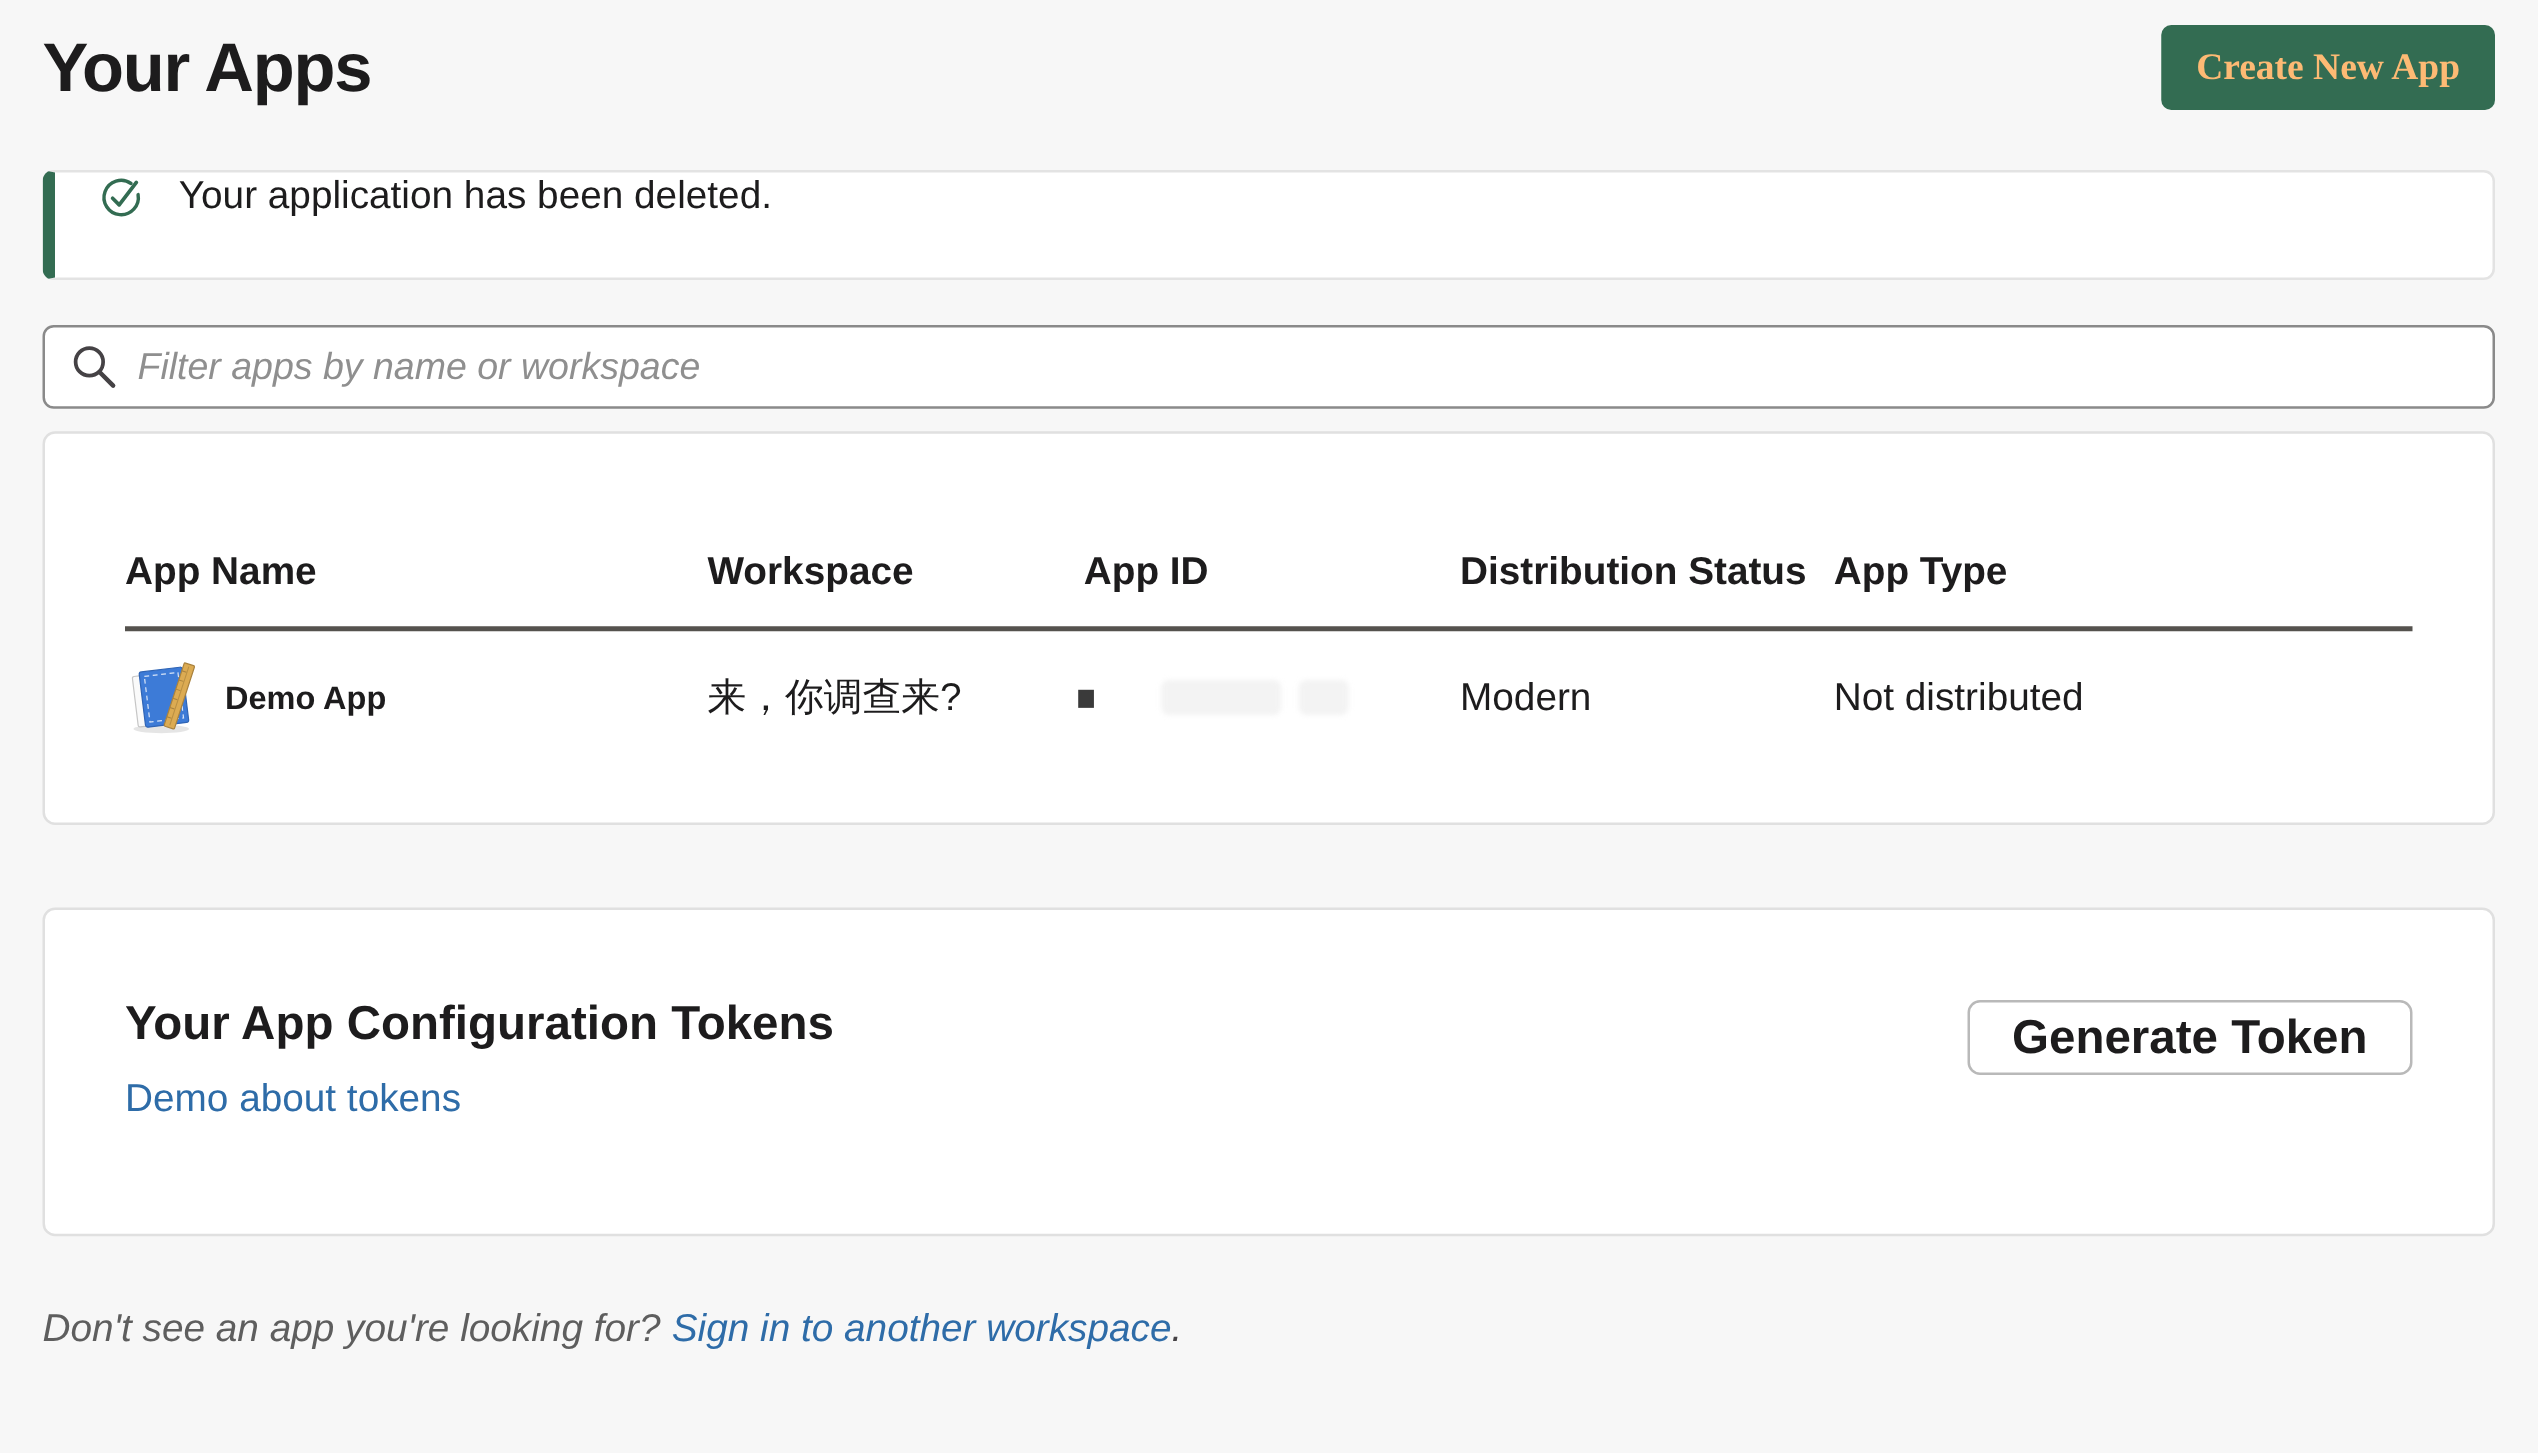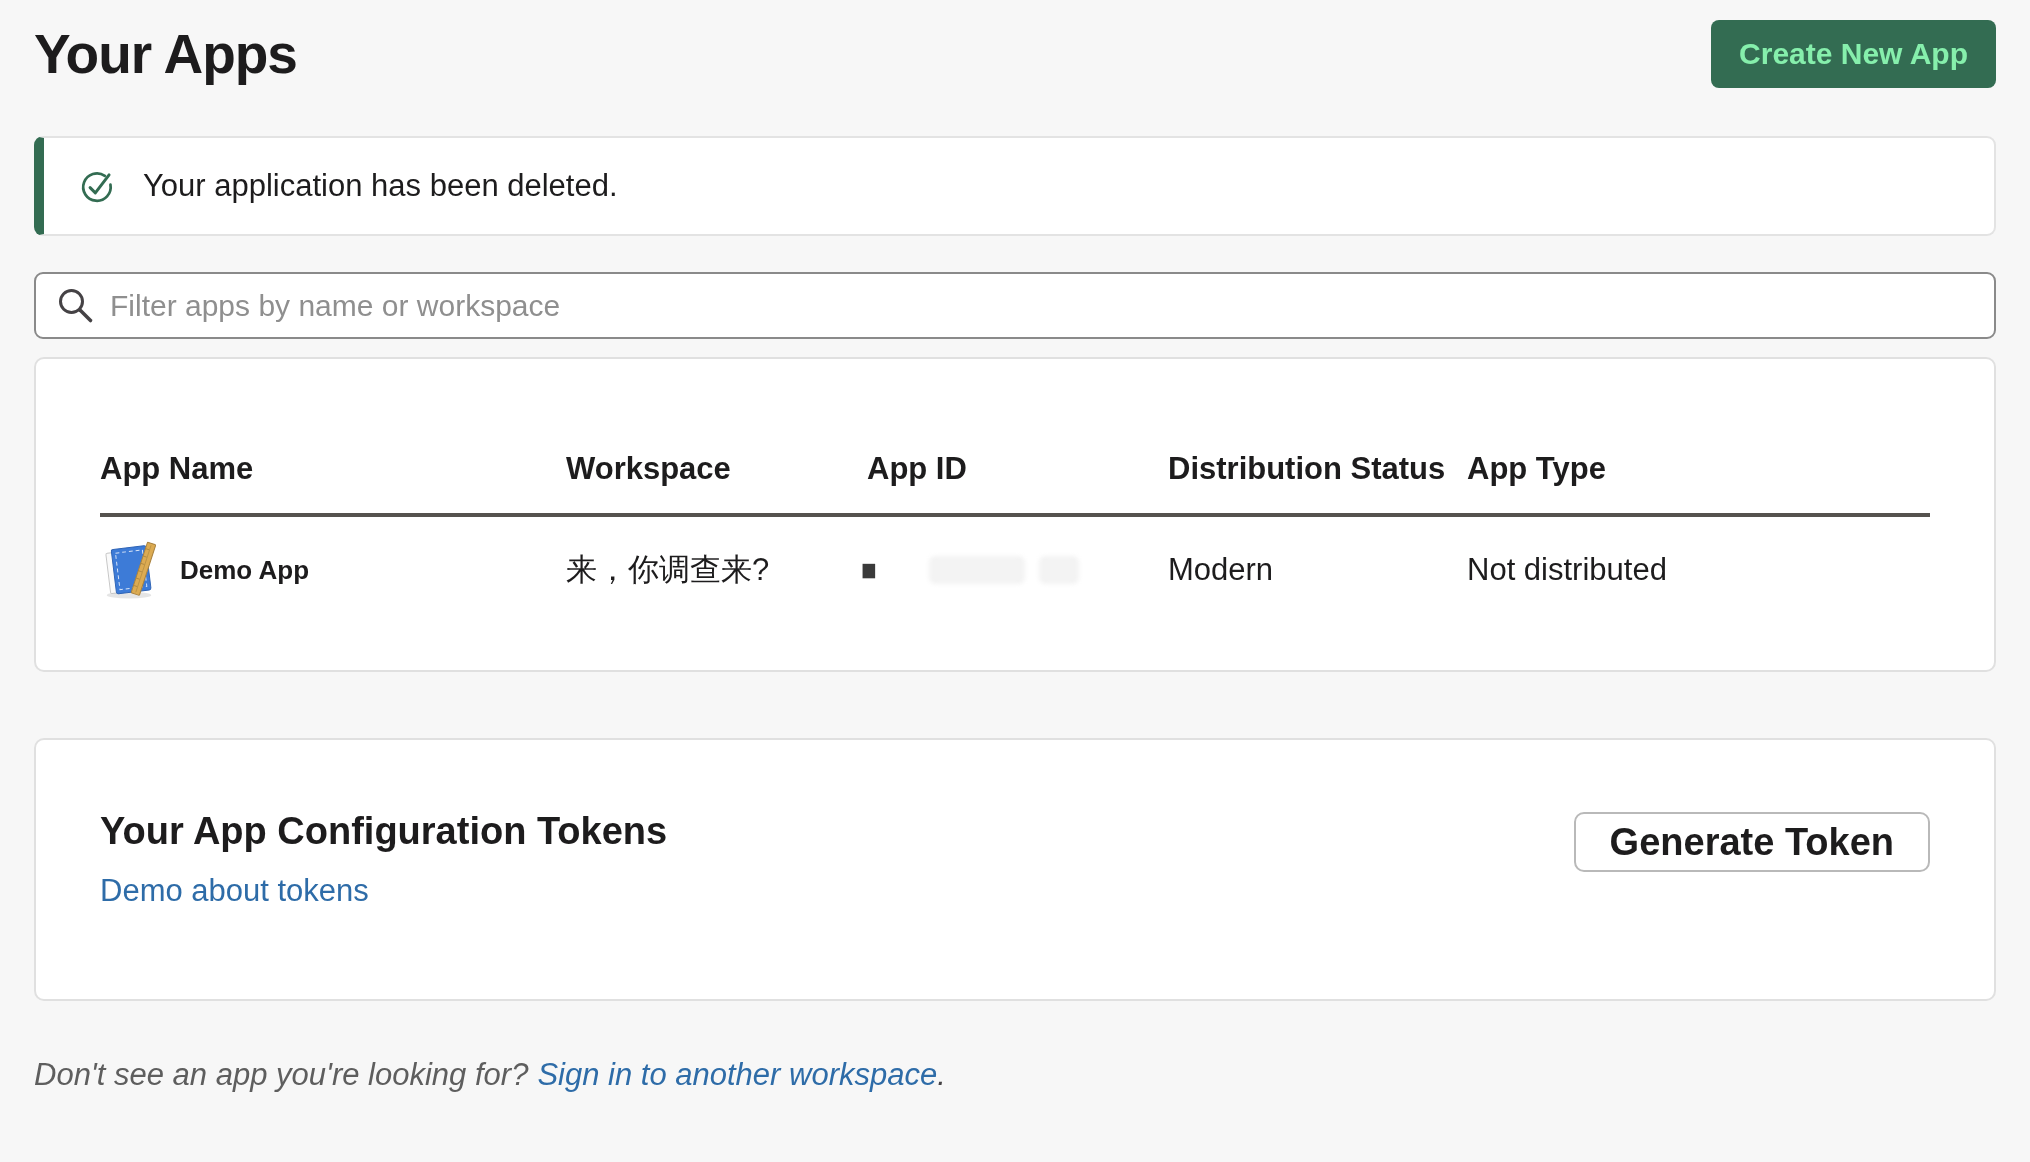--- a/index.html
+++ b/index.html
@@ -15,45 +15,46 @@
     font-family:"Liberation Sans", sans-serif;
     color:var(--text-dark);
     overflow:hidden;
   }
   .page{width:2030px;height:1162px;padding:18px 34px 0;}
 
   
   .topbar{display:flex;justify-content:space-between;align-items:center;height:72px;}
   .page-title{font-size:55px;font-weight:700;letter-spacing:-1px;color:var(--text-dark);}
   .btn-green{
-    background:var(--accent-green);color:#86efac;border:none;border-radius:8px;
+    background:var(--accent-green);color:#fdba74;border:none;border-radius:8px;
     height:68px;padding:0 28px;font-size:30px;font-weight:700;
-    font-family:Liberation Sans, sans-serif;cursor:pointer;
+    font-family:Liberation Serif, serif;cursor:pointer;
   }
 
   
   .alert{
-    margin-top:46px;height:100px;background:#ffffff;
+    margin-top:46px;height:88px;background:#ffffff;
     border:2px solid #e3e3e3;border-left:10px solid var(--accent-green);
-    border-radius:9px;display:flex;align-items:center;padding-left:35px;
+    border-radius:9px;display:flex;align-items:flex-start;padding-left:35px;
   }
   .alert .check-icon{width:38px;height:38px;flex:0 0 auto;}
   .alert-text{font-size:31px;margin-left:26px;color:var(--text-dark);}
 
   
   .search-box{
     margin-top:36px;height:67px;background:#ffffff;
     border:2px solid #8a8a8a;border-radius:9px;
     display:flex;align-items:center;padding:0 20px;
   }
   .search-box svg{flex:0 0 auto;}
   .search-input{
     flex:1;border:none;outline:none;background:transparent;
     font-size:30px;margin-left:14px;color:var(--text-dark);
     font-family:"Liberation Sans", sans-serif;
+    font-style:italic;
   }
   .search-input::placeholder{color:#8f8f8f;}
 
   
   .card{
     background:#ffffff;border:2px solid #e0e0e0;border-radius:10px;
   }
   .table-card{margin-top:18px;height:315px;padding:0 64px;overflow:hidden;}
   .tbl-head,.tbl-row{
     display:grid;

